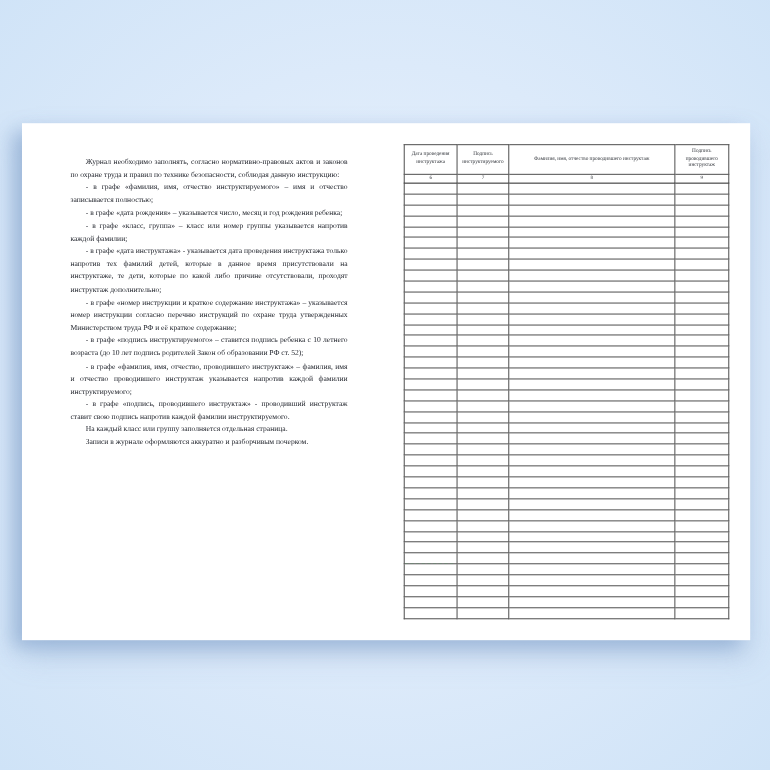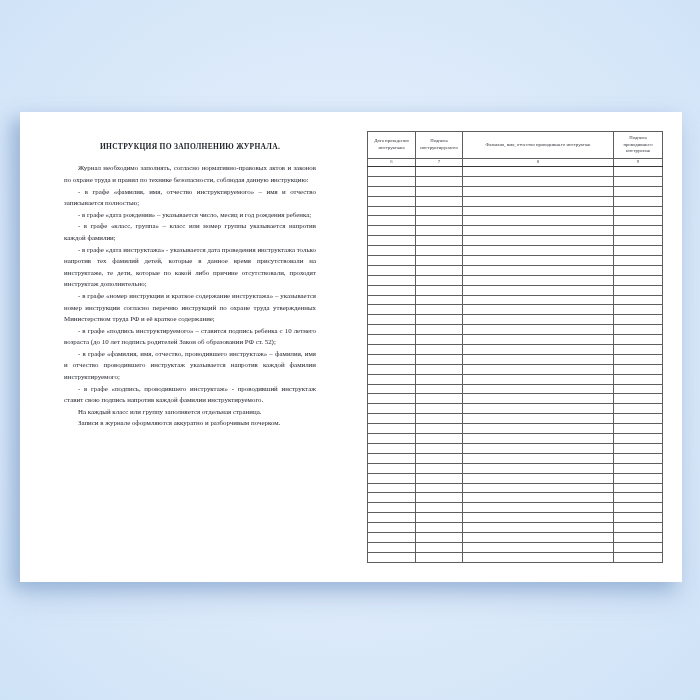--- a/index.html
+++ b/index.html
@@ -53,21 +53,20 @@
     border-bottom:1.6px dashed var(--green-mark,#3f9e57);
   }
 </style>
 </head>
 <body>
 
 <div class="scene">
   <div class="sheet">
 
     <div class="left-page">
-      <h1 class="doc-title">ИНСТРУКЦИЯ ПО ЗАПОЛНЕНИЮ ЖУРНАЛА.</h1>
       <div class="paras" id="paragraphs">
           <p>Журнал необходимо заполнять, согласно нормативно-правовых актов и законов по охране труда и правил по технике безопасности, соблюдая данную инструкцию:</p>
           <p>- в графе «фамилия, имя, отчество инструктируемого» – имя и отчество записывается полностью;</p>
           <p>- в графе «дата рождения» – указывается число, месяц и год рождения ребенка;</p>
           <p>- в графе «класс, группа» – класс или номер группы указывается напротив каждой фамилии;</p>
           <p>- в графе «дата инструктажа» - указывается дата проведения инструктажа только напротив тех фамилий детей, которые в данное  время присутствовали на инструктаже, те дети, которые по какой либо причине отсутствовали, проходят инструктаж дополнительно;</p>
           <p>- в графе «номер инструкции и краткое содержание инструктажа» –  указывается номер инструкции согласно перечню инструкций по охране труда утвержденных Министерством труда РФ и её краткое содержание;</p>
           <p>- в графе «подпись инструктируемого» – ставится подпись ребенка с 10 летнего возраста (до 10 лет подпись родителей Закон об образовании РФ ст. 52);</p>
           <p>- в графе «фамилия, имя, отчество, проводившего инструктаж» – фамилия, имя и отчество проводившего инструктаж  указывается напротив каждой фамилии инструктируемого;</p>
           <p>- в графе «подпись, проводившего инструктаж» - проводивший инструктаж ставит свою подпись напротив каждой фамилии инструктируемого.</p>

